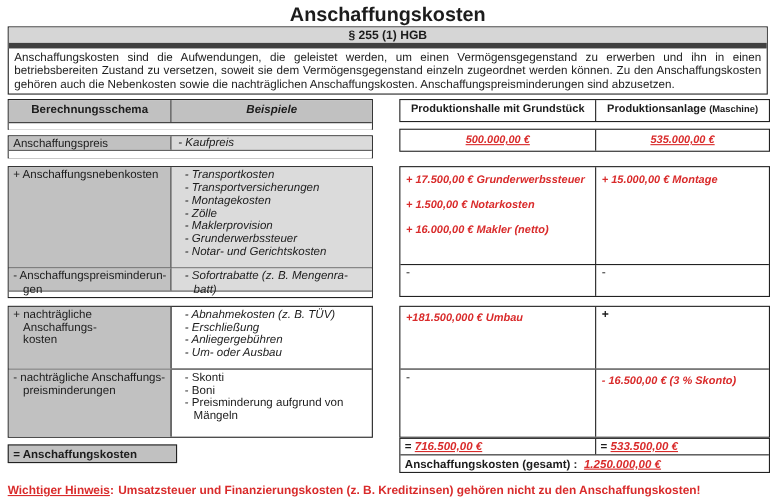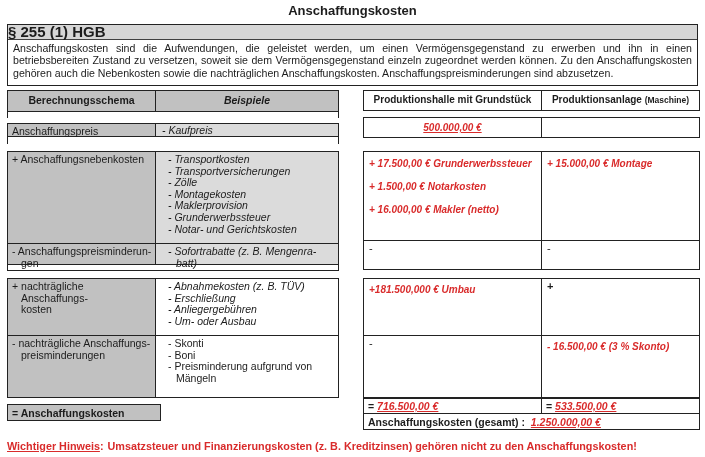--- a/index.html
+++ b/index.html
@@ -1,26 +1,26 @@
 <!DOCTYPE html>
 <html style="--red: #d92b2b; --cdark: #c1c1c1; --clight: #dbdbdb; --band: #d6d6d6;"><head>
 <meta charset="utf-8">
 <style>
   html,body { margin:0; padding:0; background:#fff; }
   .page { position:relative; width:705px; height:457px; background:#ffffff;
           font-family:"Liberation Sans", sans-serif; color:#1c1c1c; overflow:hidden; }
 
   .title { position:absolute; left:0; top:3px; width:705px; text-align:center;
-           font-size:13px; font-weight:bold; }
+           font-size:18px; font-weight:bold; }
 
   .box { position:absolute; border:1px solid #222; box-sizing:border-box; background:#fff; }
 
   
-  .law-head { height:14px; background:var(--band,#d6d6d6); border-bottom:1px solid #404040;
-              text-align:left; font-weight:bold; font-size:15px; line-height:14px; }
+  .law-head { height:14px; background:var(--band,#d6d6d6); border-bottom:5px solid #404040;
+              text-align:center; font-weight:bold; font-size:11px; line-height:14px; }
   .law-body { padding:2px 5px; font-size:10.6px; line-height:12.4px; text-align:justify; }
 
   
   .row { display:flex; box-sizing:border-box; }
   .row.bt { border-top:1px solid #222; }
   .spacer { background:#fff; border-top:1px solid #222; }
   .c1 { width:148px; border-right:1px solid #222; box-sizing:border-box; }
   .c2 { flex:1; box-sizing:border-box; }
   .r1 { width:178px; border-right:1px solid #222; box-sizing:border-box; }
   .r2 { flex:1; box-sizing:border-box; }
@@ -89,22 +89,22 @@
     </div>
     <div class="spacer" style="height:7px;"></div>
   </div>
 
   <div class="box" style="left:7px; top:151px; width:332px; height:120px;">
     <div class="row" style="height:91px;">
       <div class="c1 cell-dark lbl">+ Anschaffungsnebenkosten</div>
       <div class="c2 cell-light ex">
           <div class="ex-item">- Transportkosten</div>
           <div class="ex-item">- Transportversicherungen</div>
+          <div class="ex-item">- Montagekosten</div>
           <div class="ex-item">- Zölle</div>
-          <div class="ex-item">- Montagekosten</div>
           <div class="ex-item">- Maklerprovision</div>
           <div class="ex-item">- Grunderwerbssteuer</div>
           <div class="ex-item">- Notar- und Gerichtskosten</div>
         </div>
     </div>
     <div class="row bt" style="height:21px;">
       <div class="c1 cell-dark lbl hang">- Anschaffungspreisminderun-
 gen</div>
       <div class="c2 cell-light ex">
           <div class="ex-item">- Sofortrabatte (z. B. Mengenra-
@@ -145,20 +145,21 @@
       <div class="r2 hdr" style="font-size:10px;">
         <span>Produktionsanlage</span>
         <span class="sub-hdr">(Maschine)</span>
       </div>
     </div>
   </div>
 
   <div class="box" style="left:363px; top:117px; width:337px; height:21px;">
     <div class="row" style="height:19px;">
       <div class="r1 rcell center vcenter red"><span class="red-u">500.000,00 €</span></div>
+      <div class="r2 rcell center vcenter red"><span class="red-u">535.000,00 €</span></div>
     </div>
   </div>
 
   <div class="box" style="left:363px; top:151px; width:337px; height:119px;">
     <div class="row" style="height:88px;">
       <div class="r1 rcell red" style="padding-top:6px;font-style:italic;">
           <div class="amt-line">+ 17.500,00 € Grunderwerbssteuer</div>
           <div class="amt-line">+ 1.500,00 € Notarkosten</div>
           <div class="amt-line">+ 16.000,00 € Makler (netto)</div>
         </div>

